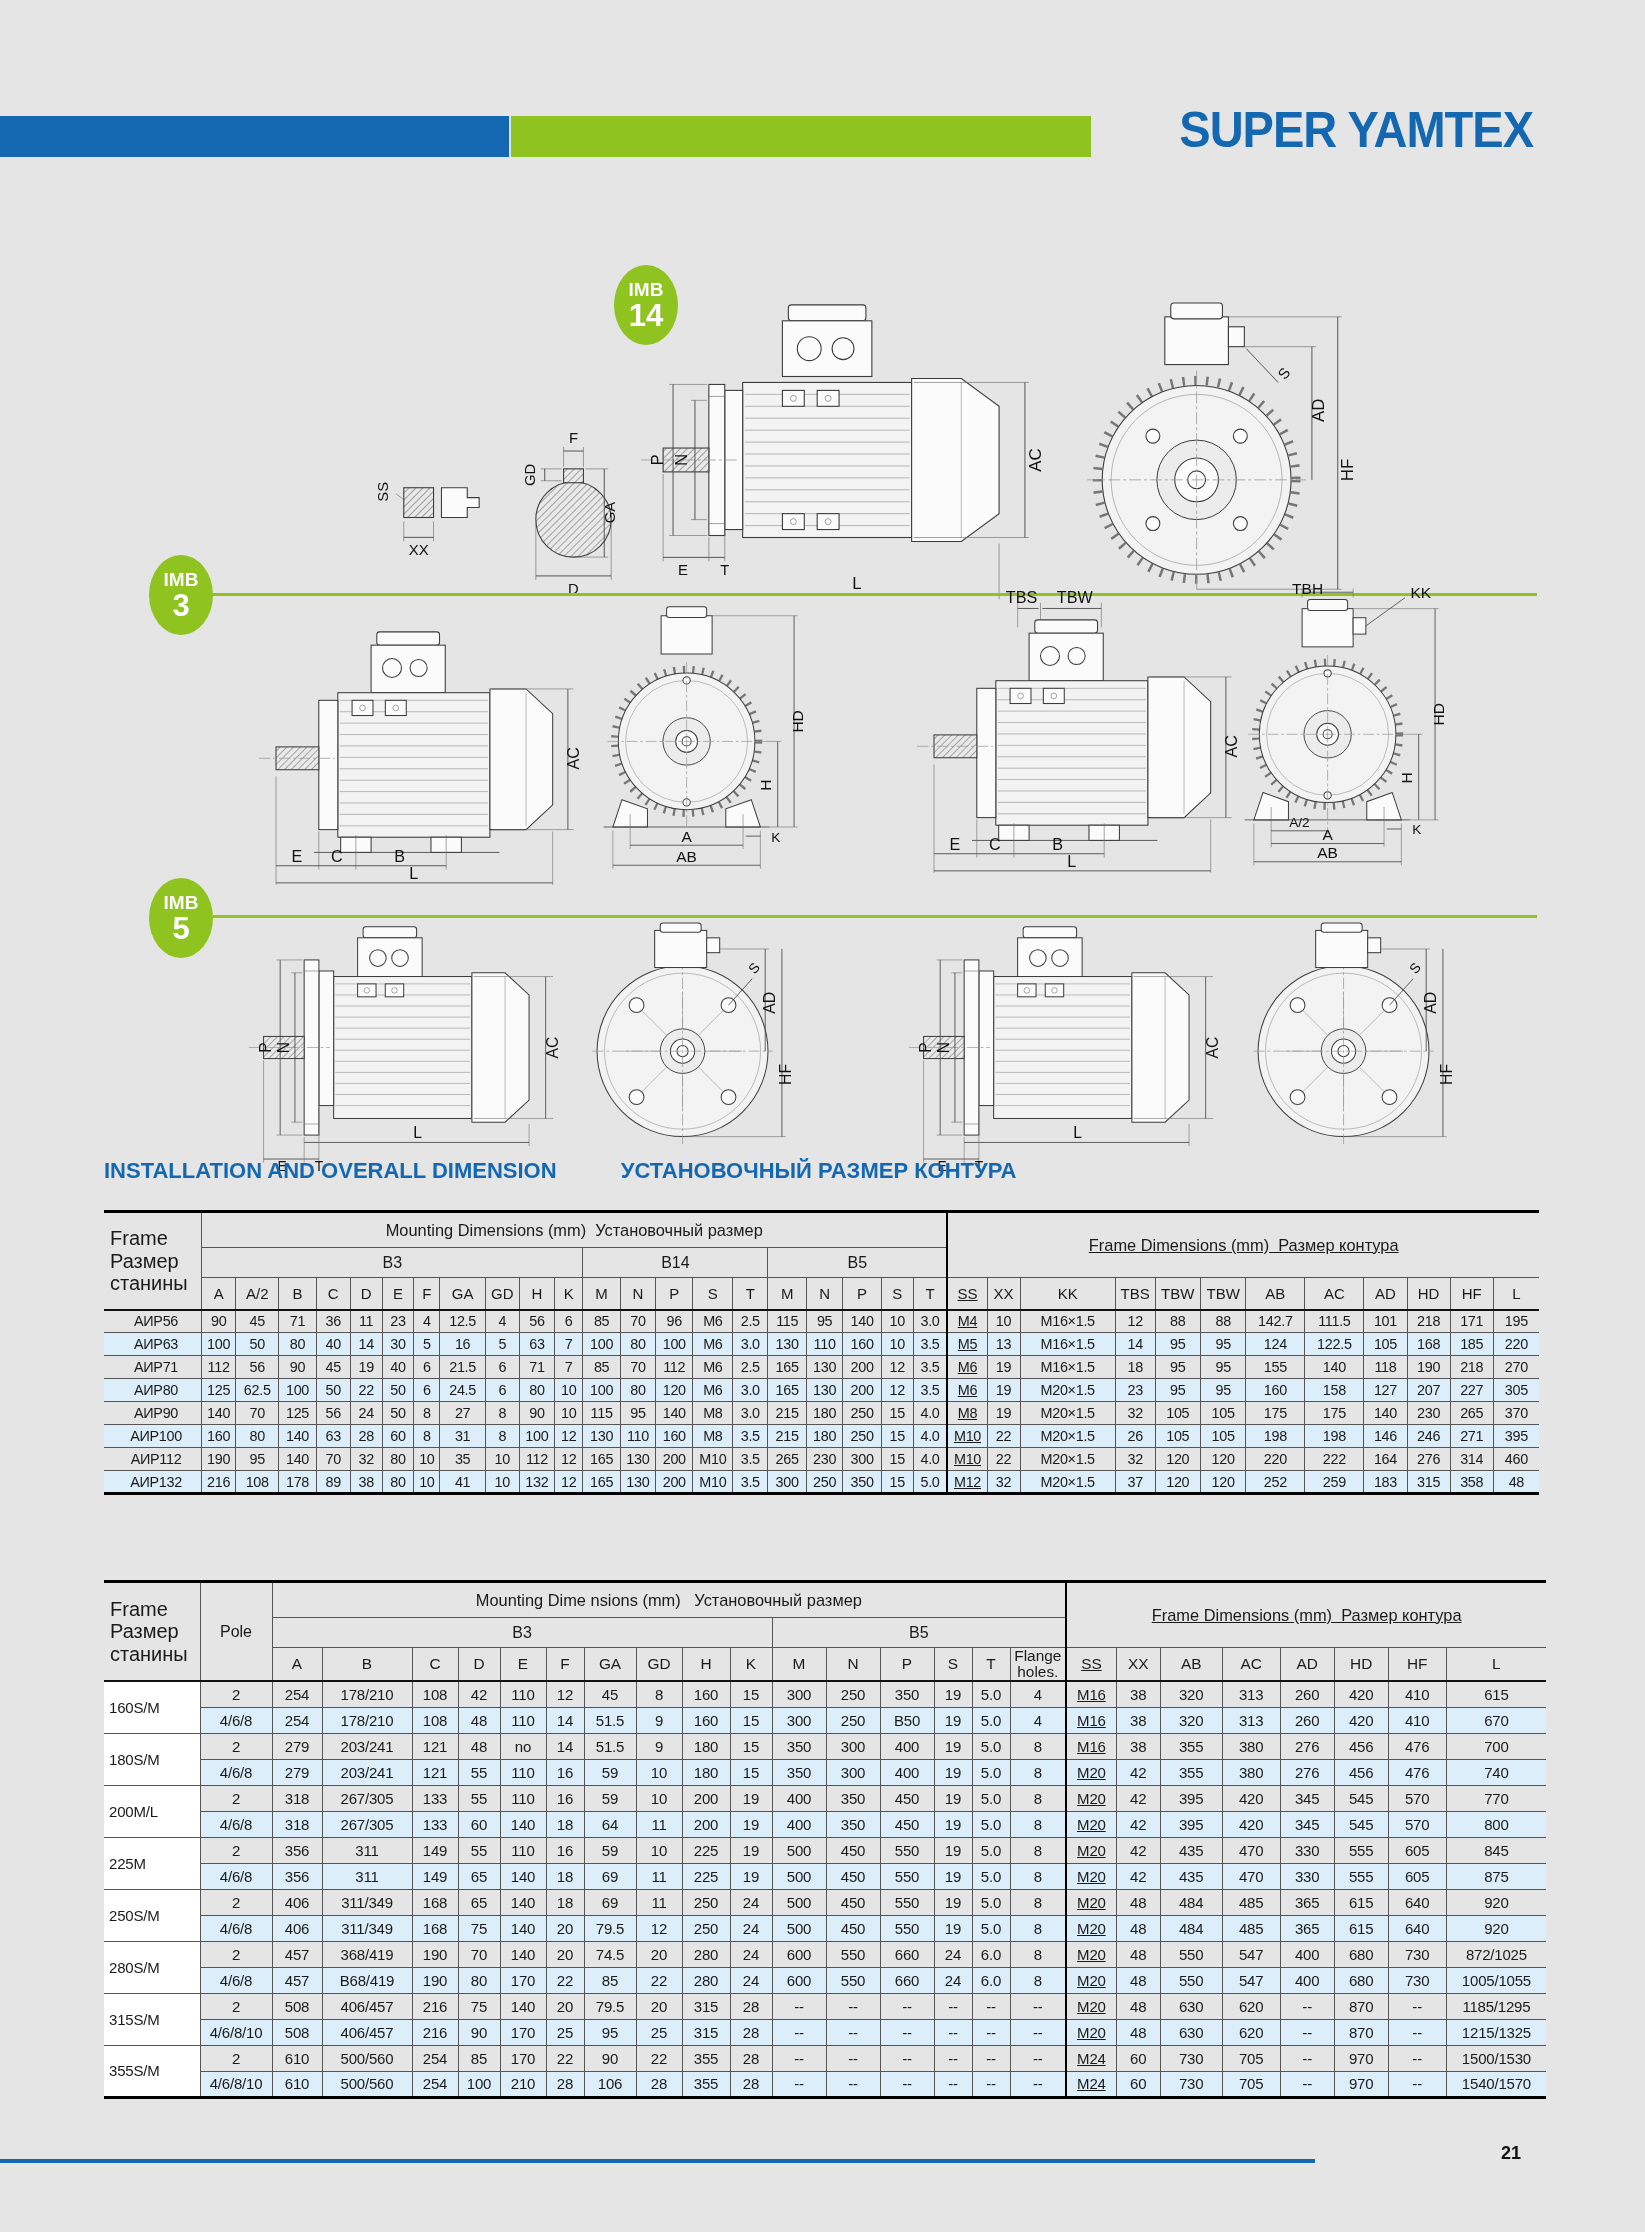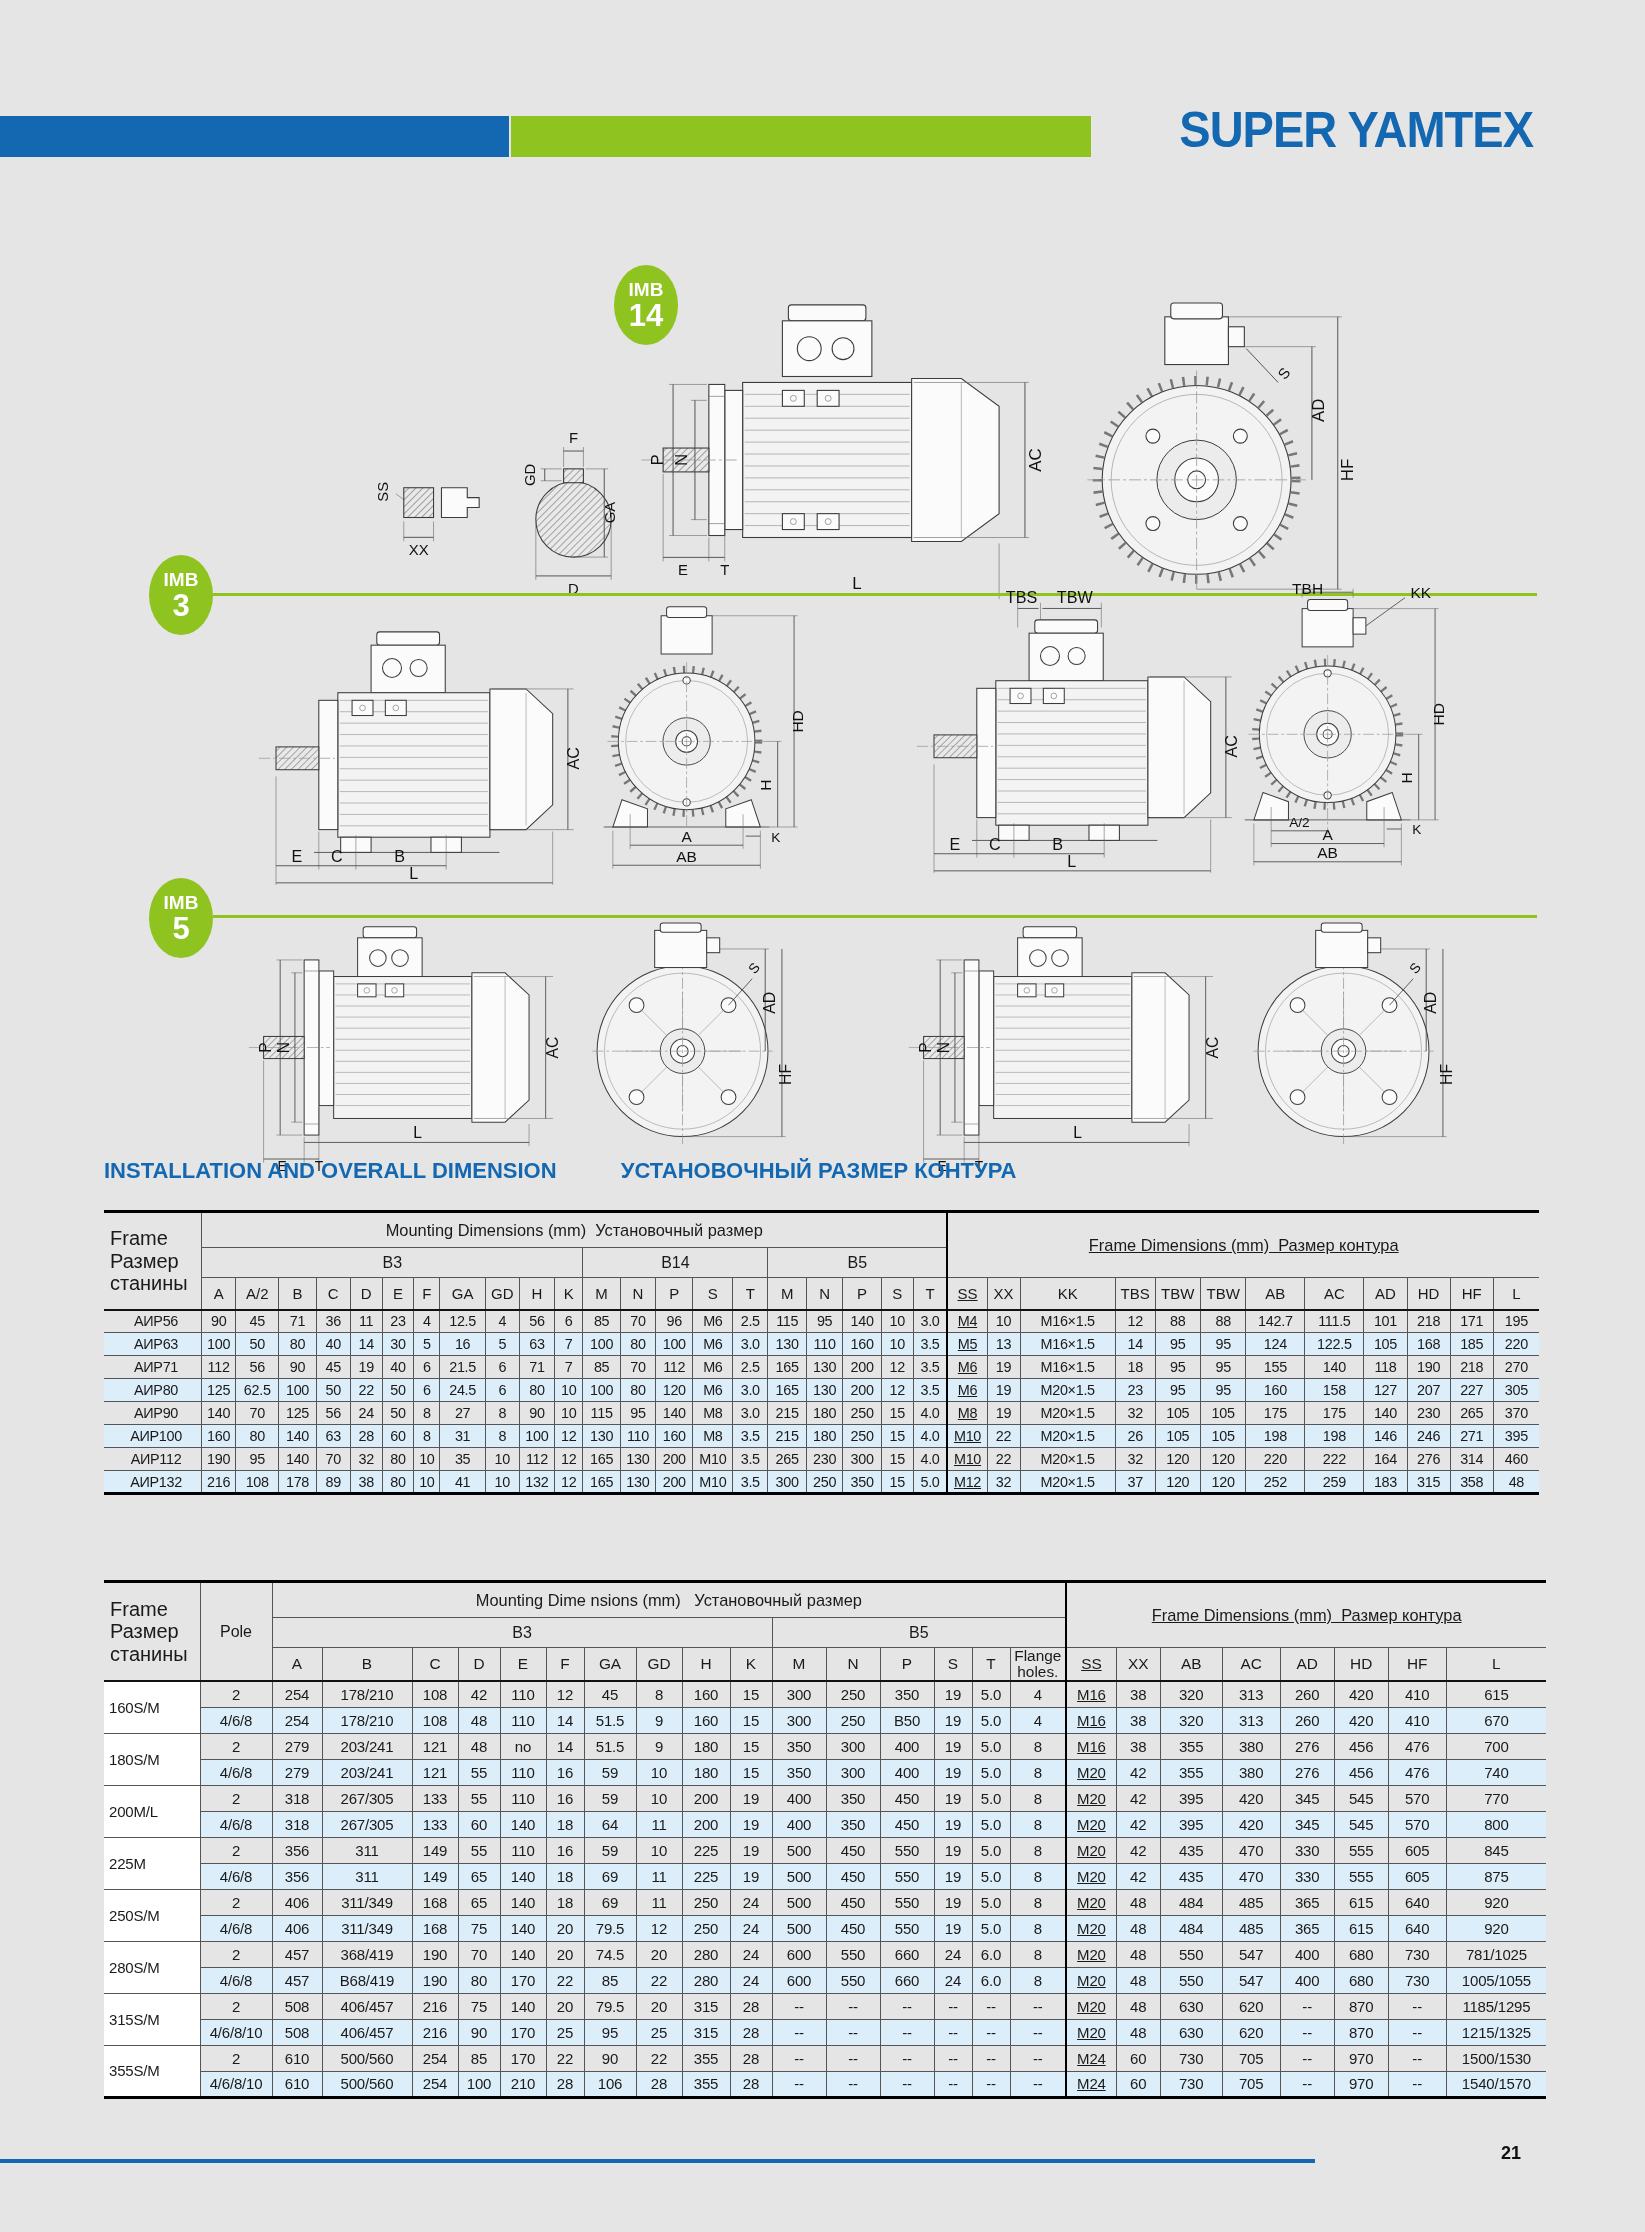--- a/index.html
+++ b/index.html
@@ -1343,21 +1343,21 @@
             <td>24</td>
             <td>6.0</td>
             <td>8</td>
             <td class="thickL">M20</td>
             <td>48</td>
             <td>550</td>
             <td>547</td>
             <td>400</td>
             <td>680</td>
             <td>730</td>
-            <td>781/1025</td>
+            <td>872/1025</td>
           </tr>
           <tr>
             <td class="polecell">4/6/8</td>
             <td>457</td>
             <td>B68/419</td>
             <td>190</td>
             <td>80</td>
             <td>170</td>
             <td>22</td>
             <td>85</td>

